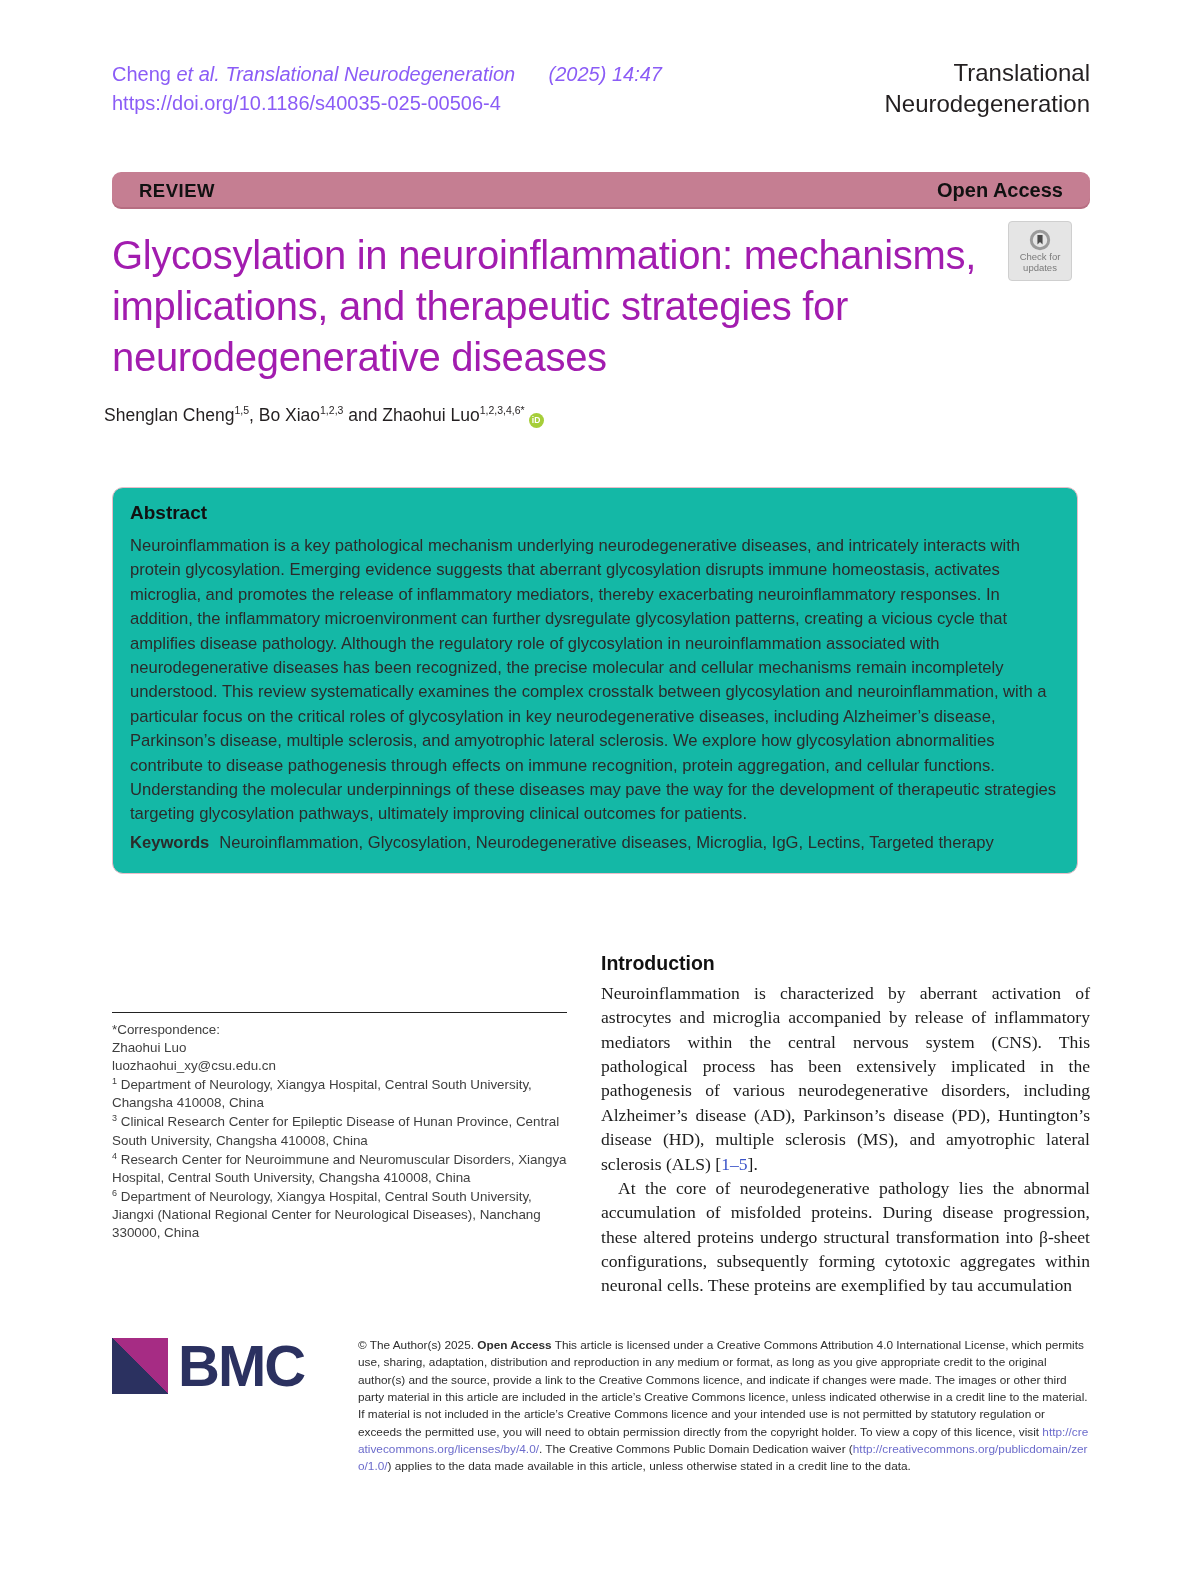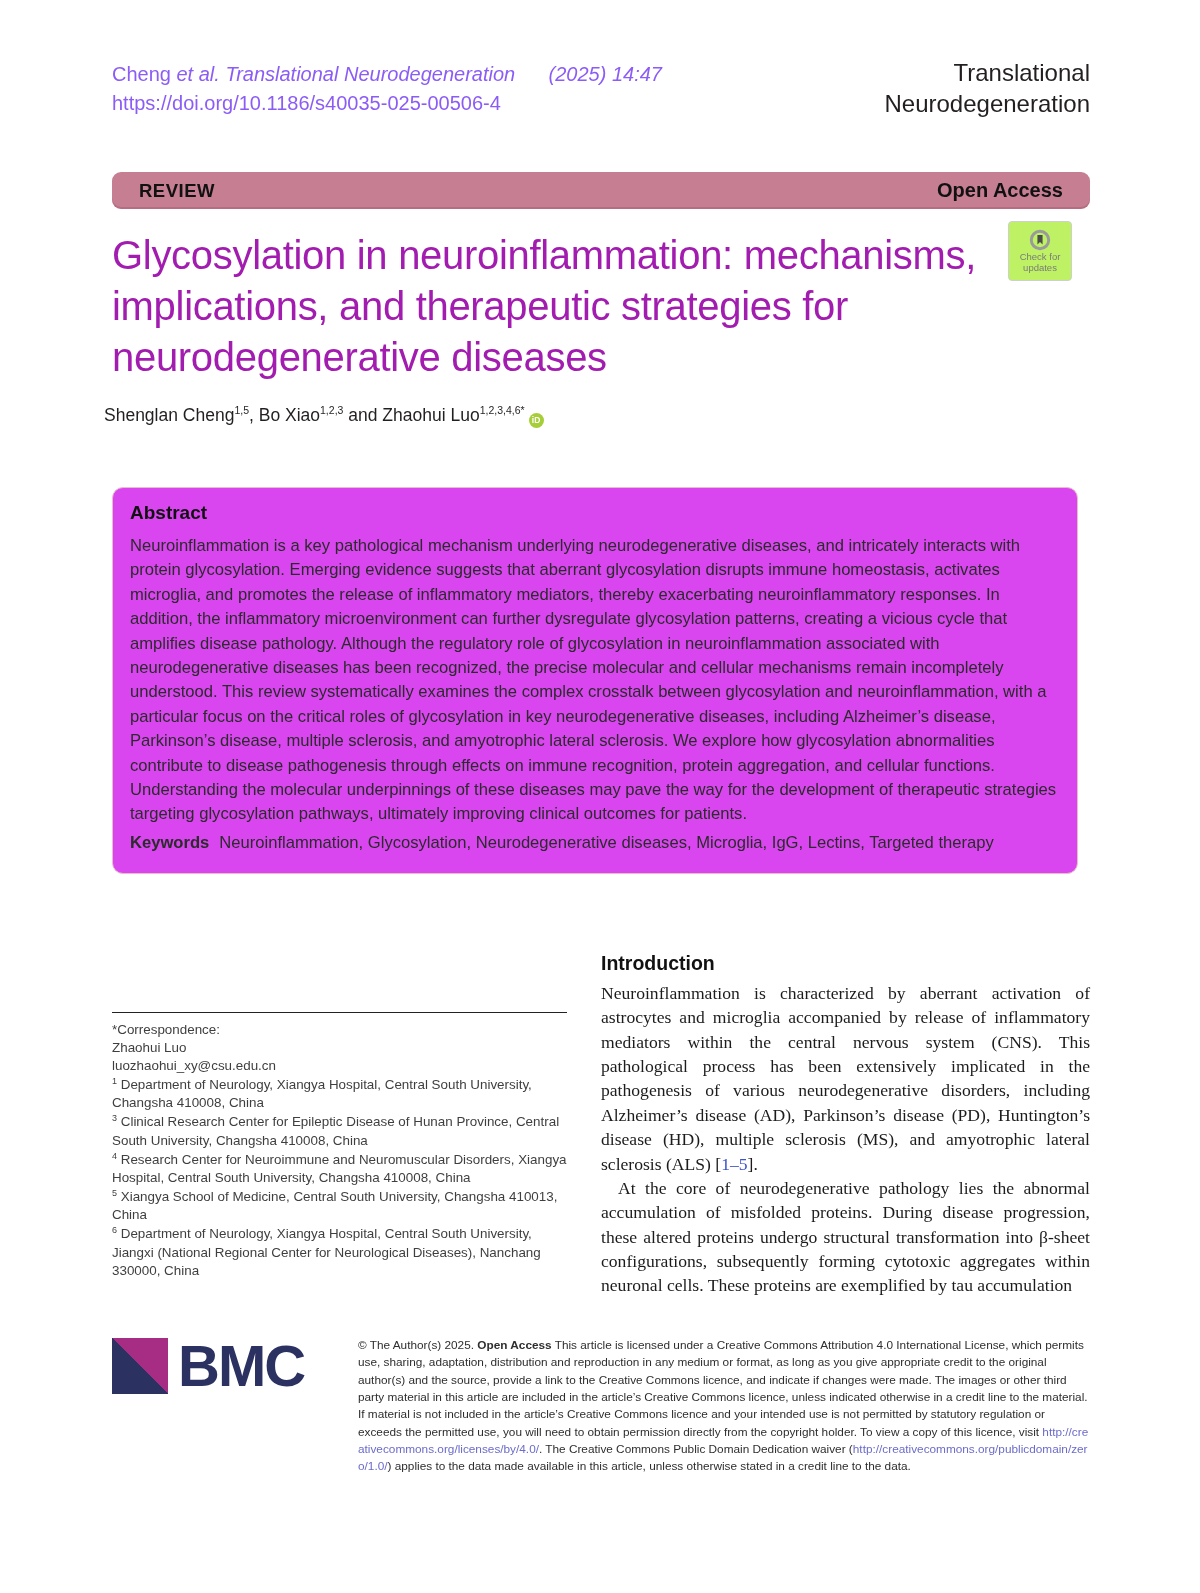--- a/index.html
+++ b/index.html
@@ -19,40 +19,40 @@
   .banner{
     left:112px;top:172px;width:978px;height:37px;box-sizing:border-box;
     border-radius:9px;display:flex;align-items:center;padding:0 27px;
     box-shadow:0 -2px 0 rgba(140,60,80,.25) inset;
   }
   .banner .rtype{font-weight:bold;font-size:18.5px;letter-spacing:.5px;color:#111;}
   .banner .oaccess{margin-left:auto;font-weight:bold;font-size:20px;color:#111;}
 
   
   .chk{
-    left:1008px;top:221px;width:62px;height:58px;background:#bef264;
+    left:1008px;top:221px;width:62px;height:58px;background:#e5e5e5;
     border:1px solid #cfcfcf;border-radius:4px;display:flex;flex-direction:column;
     align-items:center;justify-content:center;gap:1px;
   }
   .chk .txt{font-size:9.5px;line-height:1.15;color:#7a7a7a;text-align:center;}
 
   
   .title{left:112px;top:230px;width:900px;font-size:40px;line-height:1.28;color:#a21caf;letter-spacing:-.3px;}
   .authors{left:104px;top:404px;font-size:17.5px;color:#231f20;}
   .authors sup{font-size:10.5px;}
   .orcid{
     display:inline-block;width:15px;height:15px;border-radius:50%;
     color:#fff;font-size:8.5px;font-weight:bold;text-align:center;line-height:15px;
     vertical-align:-2px;margin-left:4px;
   }
 
   
   .abstract{
     left:112px;top:487px;width:966px;box-sizing:border-box;
-    border:1.5px solid #eabdc9;border-radius:11px;padding:14px 17px 18px 17px;background:#d946ef;
+    border:1.5px solid #eabdc9;border-radius:11px;padding:14px 17px 18px 17px;background:#14b8a6;
   }
   .abstract h2{margin:0 0 10px 0;font-size:19px;font-weight:bold;color:#111;}
   .abstract p{margin:0;font-size:16.6px;line-height:1.47;color:#2b2b2b;}
   .abstract .kw{margin-top:4px;}
   .abstract .kw b{margin-right:10px;}
 
   
   .corr{left:112px;top:1012px;width:455px;font-size:13.4px;line-height:1.34;color:#3f3f3f;}
   .corr .rule{border-top:1px solid #222;margin-bottom:8px;width:455px;}
   .corr sup{font-size:9px;}
@@ -116,21 +116,20 @@
 </div>
 
 <div class="abs corr">
   <div class="rule"></div>
   <div>*Correspondence:</div>
   <div>Zhaohui Luo</div>
   <div>luozhaohui_xy@csu.edu.cn</div>
   <p class="aff"><sup>1</sup><span> Department of Neurology, Xiangya Hospital, Central South University, Changsha 410008, China</span></p>
   <p class="aff"><sup>3</sup><span> Clinical Research Center for Epileptic Disease of Hunan Province, Central South University, Changsha 410008, China</span></p>
   <p class="aff"><sup>4</sup><span> Research Center for Neuroimmune and Neuromuscular Disorders, Xiangya Hospital, Central South University, Changsha 410008, China</span></p>
-  <p class="aff"><sup>5</sup><span> Xiangya School of Medicine, Central South University, Changsha 410013, China</span></p>
   <p class="aff"><sup>6</sup><span> Department of Neurology, Xiangya Hospital, Central South University, Jiangxi (National Regional Center for Neurological Diseases), Nanchang 330000, China</span></p>
 </div>
 
 <div class="abs intro">
   <h2>Introduction</h2>
   <p><span>Neuroinflammation is characterized by aberrant activation of astrocytes and microglia accompanied by release of inflammatory mediators within the central nervous system (CNS). This pathological process has been extensively implicated in the pathogenesis of various neurodegenerative disorders, including Alzheimer’s disease (AD), Parkinson’s disease (PD), Huntington’s disease (HD), multiple sclerosis (MS), and amyotrophic lateral sclerosis (ALS) [</span><span class="ref">1–5</span><span>].</span></p>
   <p class="indent">At the core of neurodegenerative pathology lies the abnormal accumulation of misfolded proteins. During disease progression, these altered proteins undergo structural transformation into β-sheet configurations, subsequently forming cytotoxic aggregates within neuronal cells. These proteins are exemplified by tau accumulation</p>
 </div>
 
 <div class="abs bmc">

